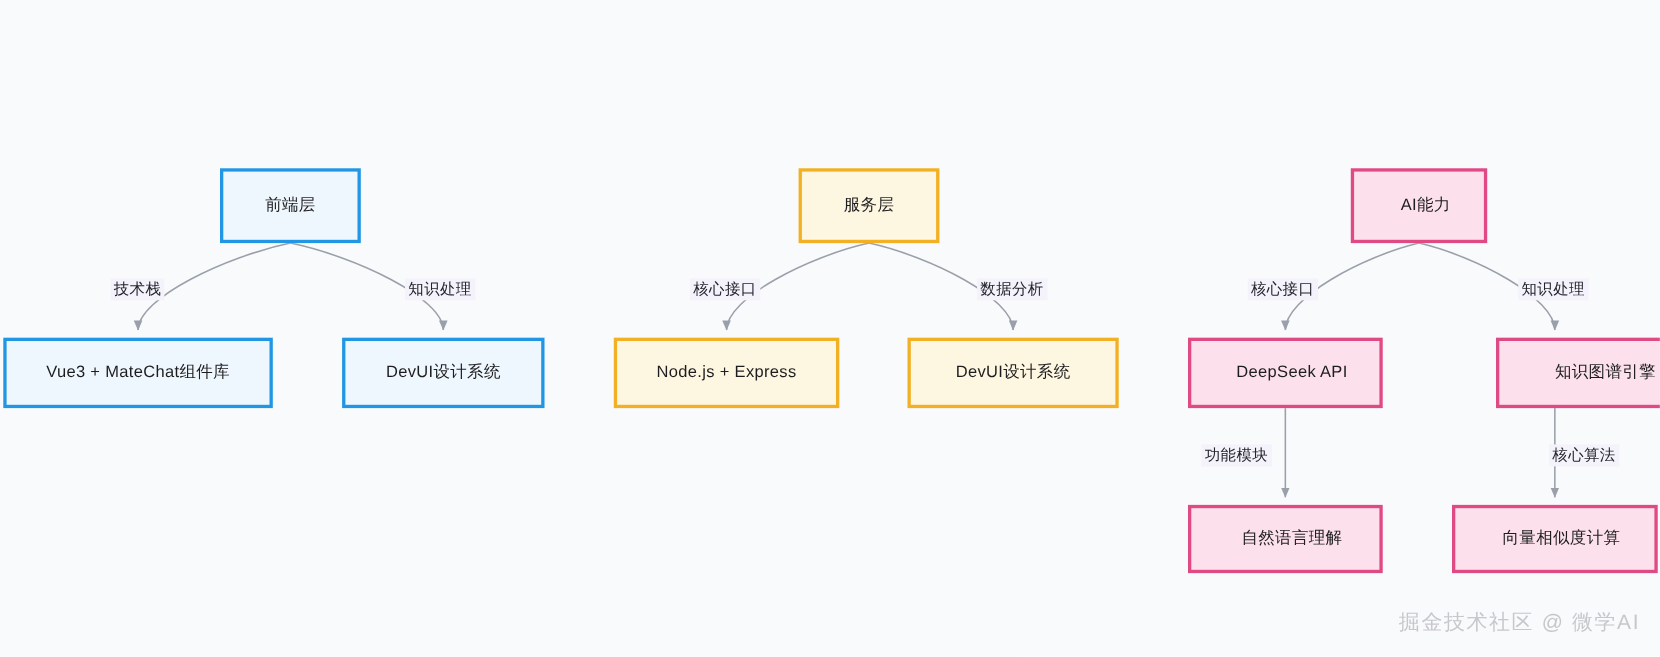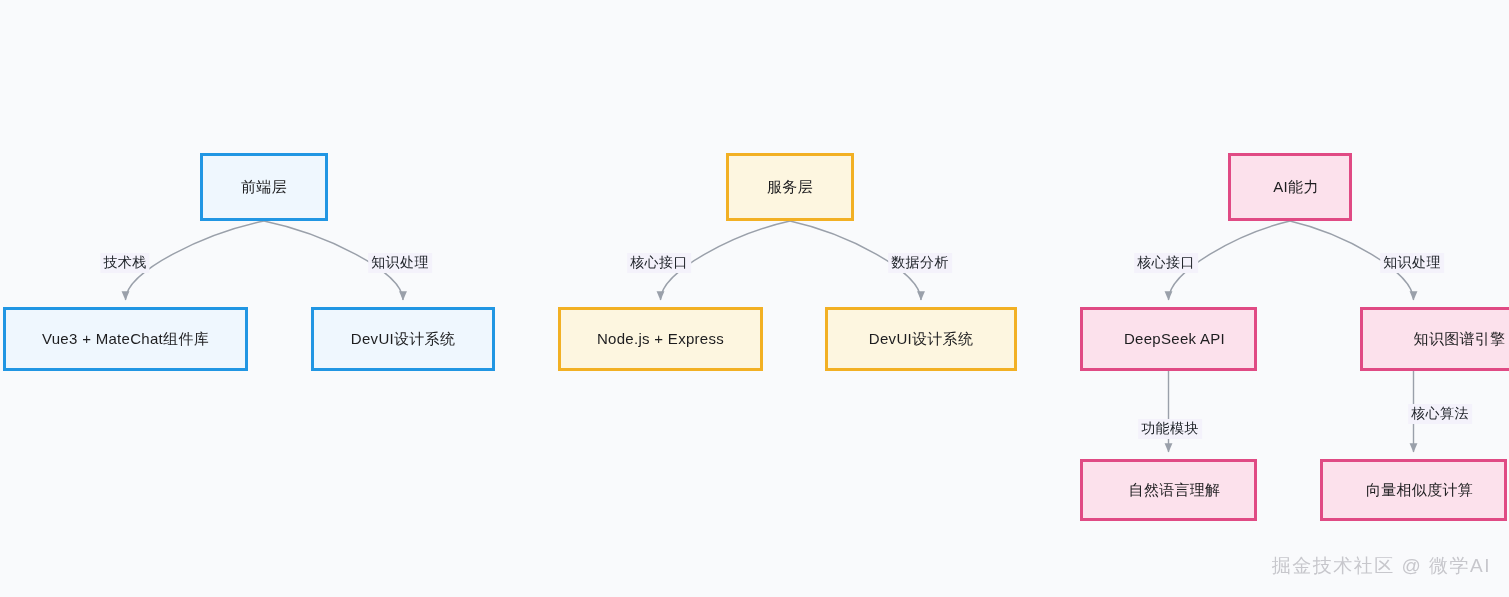--- a/index.html
+++ b/index.html
@@ -124,18 +124,18 @@
         <span>向量相似度计算</span>
       </div>
     </div>
   <div id="edge-labels">
       <div class="edge-label" style="left: 125px; top: 263px;">技术栈</div>
       <div class="edge-label" style="left: 400px; top: 263px;">知识处理</div>
       <div class="edge-label" style="left: 659px; top: 263px;">核心接口</div>
       <div class="edge-label" style="left: 920px; top: 263px;">数据分析</div>
       <div class="edge-label" style="left: 1166px; top: 263px;">核心接口</div>
       <div class="edge-label" style="left: 1412px; top: 263px;">知识处理</div>
-      <div class="edge-label" style="left: 1170px; top: 414px; margin-top: 15px;">功能模块</div>
+      <div class="edge-label" style="left: 1124px; top: 414px;">功能模块</div>
       <div class="edge-label" style="left: 1412px; top: 414px; margin-left: 28px;">核心算法</div>
     </div>
 
   <div id="watermark">掘金技术社区 @ 微学AI</div>
 </div>
 
 </body></html>

